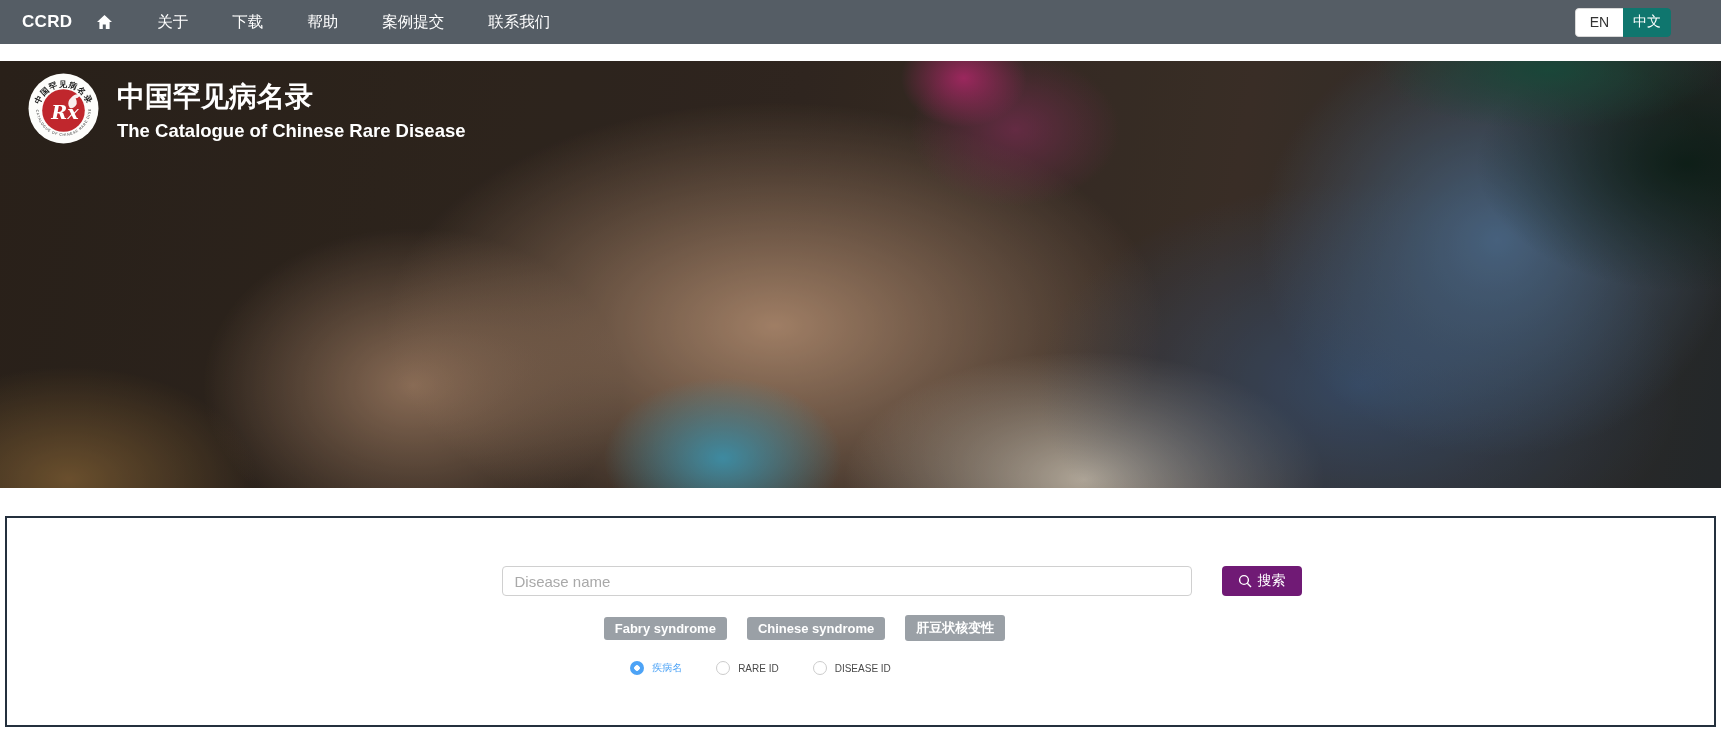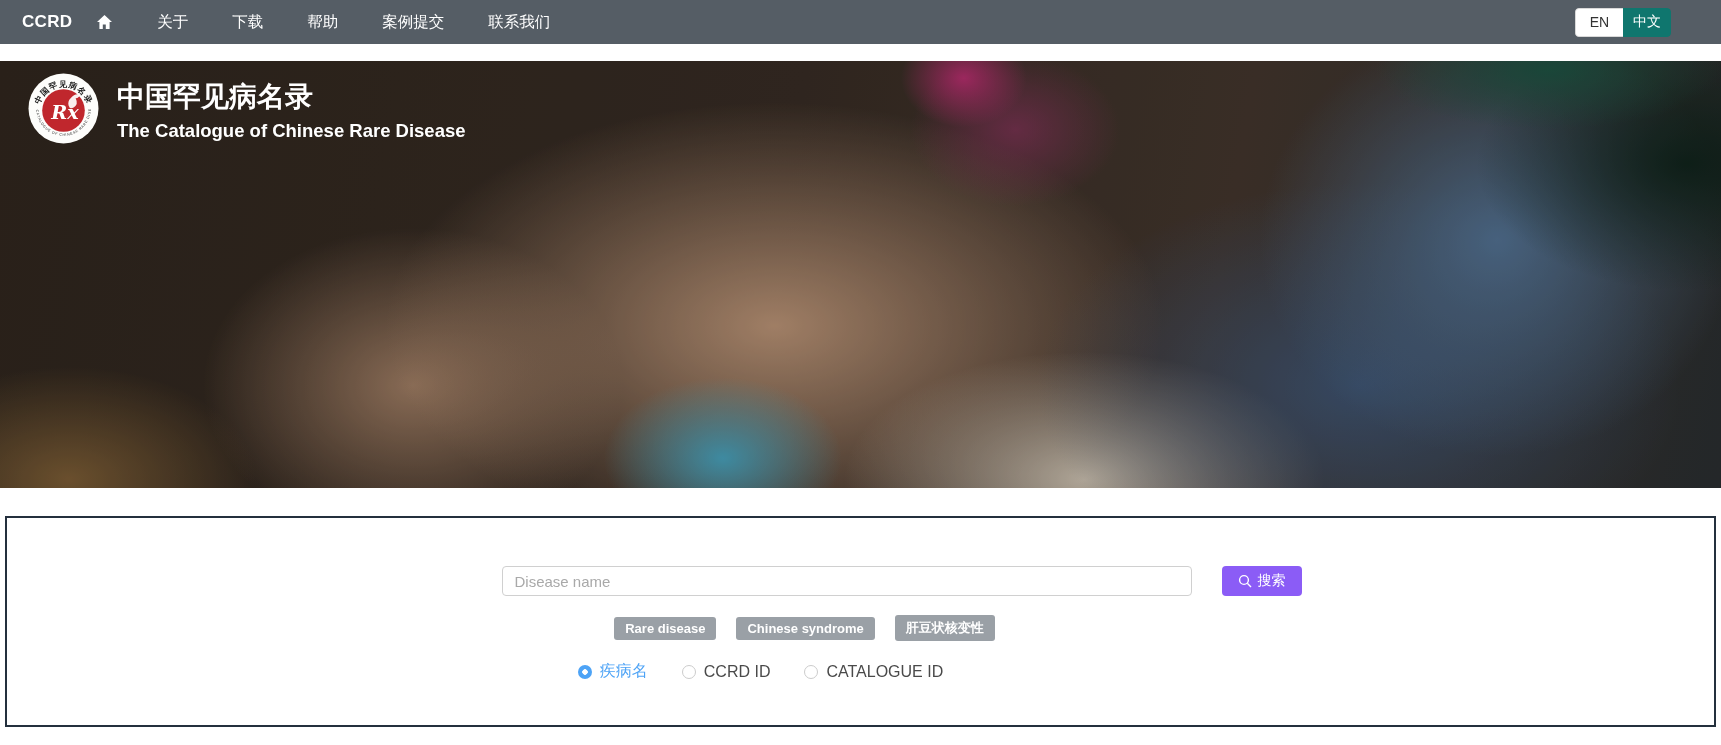--- a/index.html
+++ b/index.html
@@ -44,32 +44,32 @@
   .hero-subtitle { color:#fff; font-size:18.5px; font-weight:bold; margin-top:6px; }
 
   
   .search-card { margin:28px 5px 0 5px; height:211px; background:#fff;
     border:2px solid #24303d; padding-top:48px;padding-left:28px; }
   .row { display:flex; justify-content:center; align-items:center; }
   .row-search { transform:translateX(27px); }
   .search-input { width:690px; height:30px; border:1px solid #d0d0d0; border-radius:4px;
     padding:0 12px; font-size:15px; color:#333; font-family:"Liberation Sans",sans-serif; }
   .search-input::placeholder { color:#a9a9a9; }
-  .search-btn { width:80px; height:30px; margin-left:30px; background:#8b5cf6; color:#fff;
+  .search-btn { width:80px; height:30px; margin-left:30px; background:#701a75; color:#fff;
     border:none; border-radius:4px; font-size:14px; display:flex; align-items:center;
     justify-content:center; gap:6px; cursor:pointer; font-family:"Liberation Sans",sans-serif; }
   .row-tags { margin-top:19px; transform:translateX(-70px); gap:20px; }
   .tag { background:#9aa0a6; color:#fff; font-size:13px; font-weight:600;
     padding:4px 11px; border-radius:3px; cursor:pointer; white-space:nowrap; }
   .row-radios { margin-top:20px; transform:translateX(-114px); gap:34px; }
   .radio-group { display:flex; align-items:center; gap:8px; cursor:pointer; }
   .radio { width:14px; height:14px; border-radius:50%; }
   .radio.on { background:radial-gradient(circle,#fff 0 2.5px,#4da3f6 3px); }
   .radio.off { background:#fff; border:1px solid #ccc; }
-  .radio-label { font-size:16px; color:#4a4a4a; }
+  .radio-label { font-size:10px; color:#4a4a4a; }
   .radio-label.on { color:#4da3f6; }
 </style>
 </head>
 <body>
 
 <div class="navbar">
   <span class="brand">CCRD</span>
   <span class="home-ic">
     <svg width="17" height="16" viewBox="0 0 17 16">
         <path d="M8.5 1 L16 8 h-2.4 v7 h-3.8 v-4.6 h-3 V15 H3.4 V8 H1 Z" fill="#fff"></path>
@@ -121,33 +121,33 @@
     <button class="search-btn">
       <svg width="14" height="14" viewBox="0 0 14 14" fill="none" stroke="#fff" stroke-width="1.4">
         <circle cx="6" cy="6" r="4.4"></circle>
           <line x1="9.3" y1="9.3" x2="13" y2="13"></line>
       </svg>
       <span>搜索</span>
     </button>
   </div>
 
   <div class="row row-tags">
-    <span class="tag">Rare disease</span>
+    <span class="tag">Fabry syndrome</span>
     <span class="tag">Chinese syndrome</span>
     <span class="tag">肝豆状核变性</span>
   </div>
 
   <div class="row row-radios">
     <span class="radio-group">
       <span class="radio on"></span>
       <span class="radio-label on">疾病名</span>
     </span>
     <span class="radio-group">
       <span class="radio off"></span>
-      <span class="radio-label">CCRD ID</span>
+      <span class="radio-label">RARE ID</span>
     </span>
     <span class="radio-group">
       <span class="radio off"></span>
-      <span class="radio-label">CATALOGUE ID</span>
+      <span class="radio-label">DISEASE ID</span>
     </span>
   </div>
 
 </div>
 
 </body></html>

